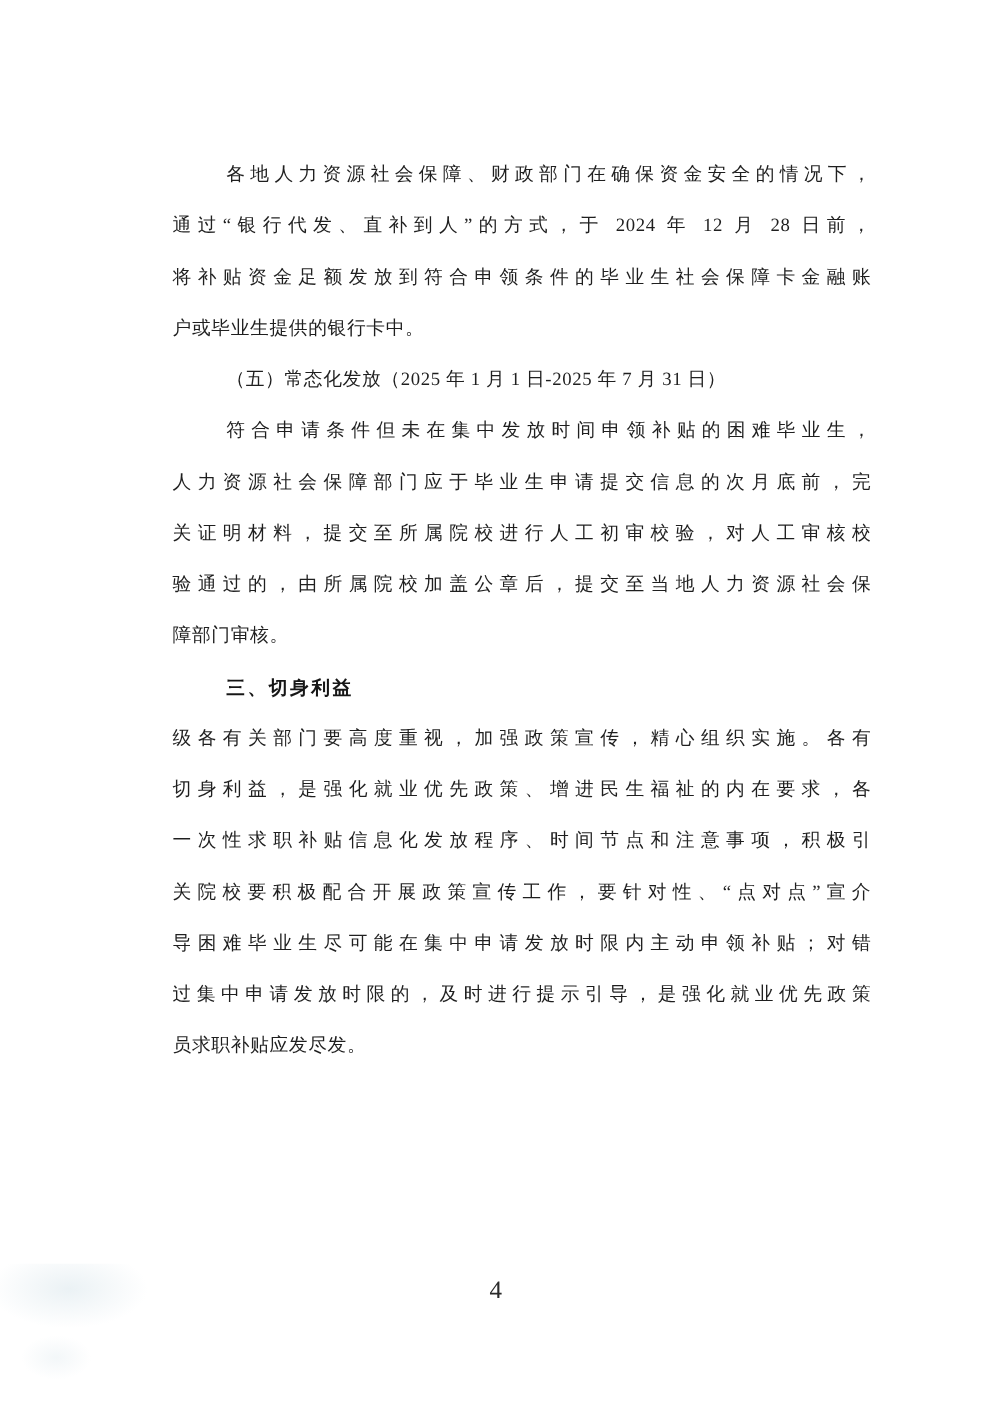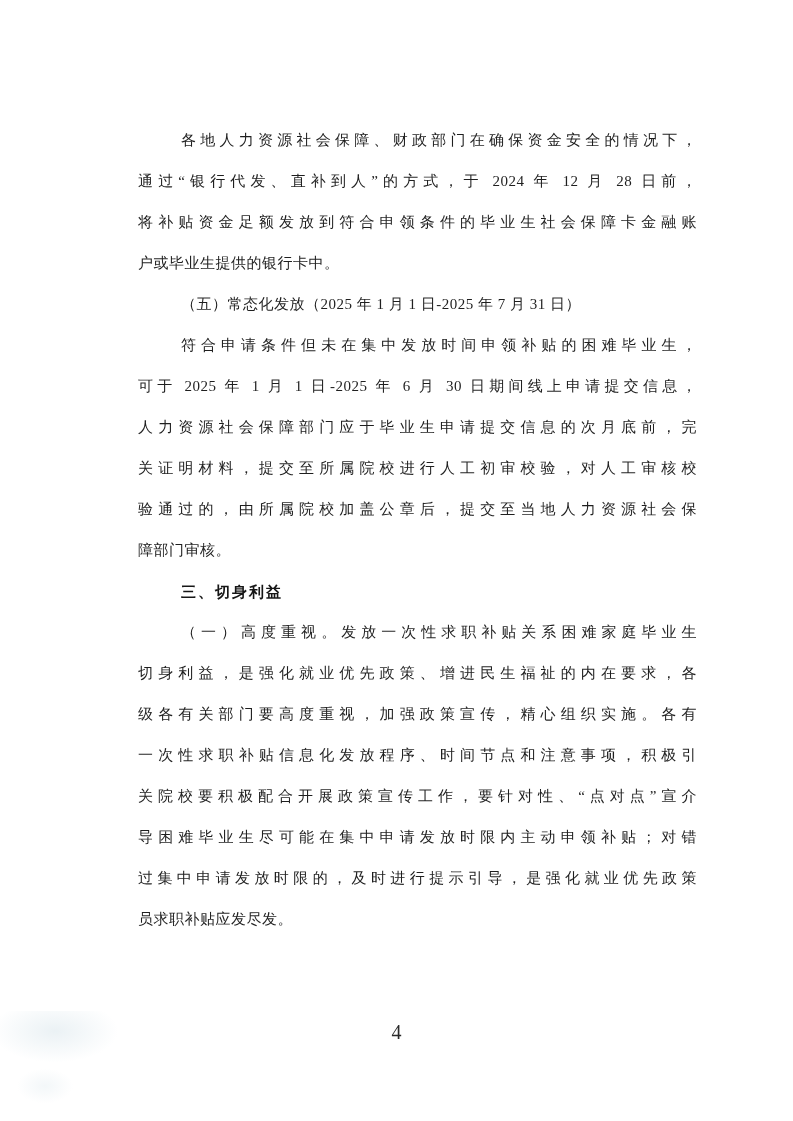--- a/index.html
+++ b/index.html
@@ -79,33 +79,31 @@
         <div class="line first">各地人力资源社会保障、财政部门在确保资金安全的情况下，</div>
         <div class="line">通过“银行代发、直补到人”的方式，于 2024 年 12 月 28 日前，</div>
         <div class="line">将补贴资金足额发放到符合申领条件的毕业生社会保障卡金融账</div>
         <div class="line last">户或毕业生提供的银行卡中。</div>
       </div>
       <div class="block paragraph">
         <div class="line first last">（五）常态化发放（2025 年 1 月 1 日-2025 年 7 月 31 日）</div>
       </div>
       <div class="block paragraph">
         <div class="line first">符合申请条件但未在集中发放时间申领补贴的困难毕业生，</div>
-        <div class="line">可于 2025 年 1 月 1 日-2025 年 6 月 30 日期间线上申请提交信息，</div>
         <div class="line">人力资源社会保障部门应于毕业生申请提交信息的次月底前，完</div>
         <div class="line">关证明材料，提交至所属院校进行人工初审校验，对人工审核校</div>
         <div class="line">验通过的，由所属院校加盖公章后，提交至当地人力资源社会保</div>
         <div class="line last">障部门审核。</div>
       </div>
       <div class="block heading">
         <div class="line first last">三、切身利益</div>
       </div>
       <div class="block paragraph">
-        <div class="line first">（一）高度重视。发放一次性求职补贴关系困难家庭毕业生</div>
+        <div class="line">级各有关部门要高度重视，加强政策宣传，精心组织实施。各有</div>
         <div class="line">切身利益，是强化就业优先政策、增进民生福祉的内在要求，各</div>
-        <div class="line">级各有关部门要高度重视，加强政策宣传，精心组织实施。各有</div>
         <div class="line">一次性求职补贴信息化发放程序、时间节点和注意事项，积极引</div>
         <div class="line">关院校要积极配合开展政策宣传工作，要针对性、“点对点”宣介</div>
         <div class="line">导困难毕业生尽可能在集中申请发放时限内主动申领补贴；对错</div>
         <div class="line">过集中申请发放时限的，及时进行提示引导，是强化就业优先政策</div>
         <div class="line last">员求职补贴应发尽发。</div>
       </div>
     </div>
   <div class="footer">
     <span class="pagenum">4</span>
   </div>

